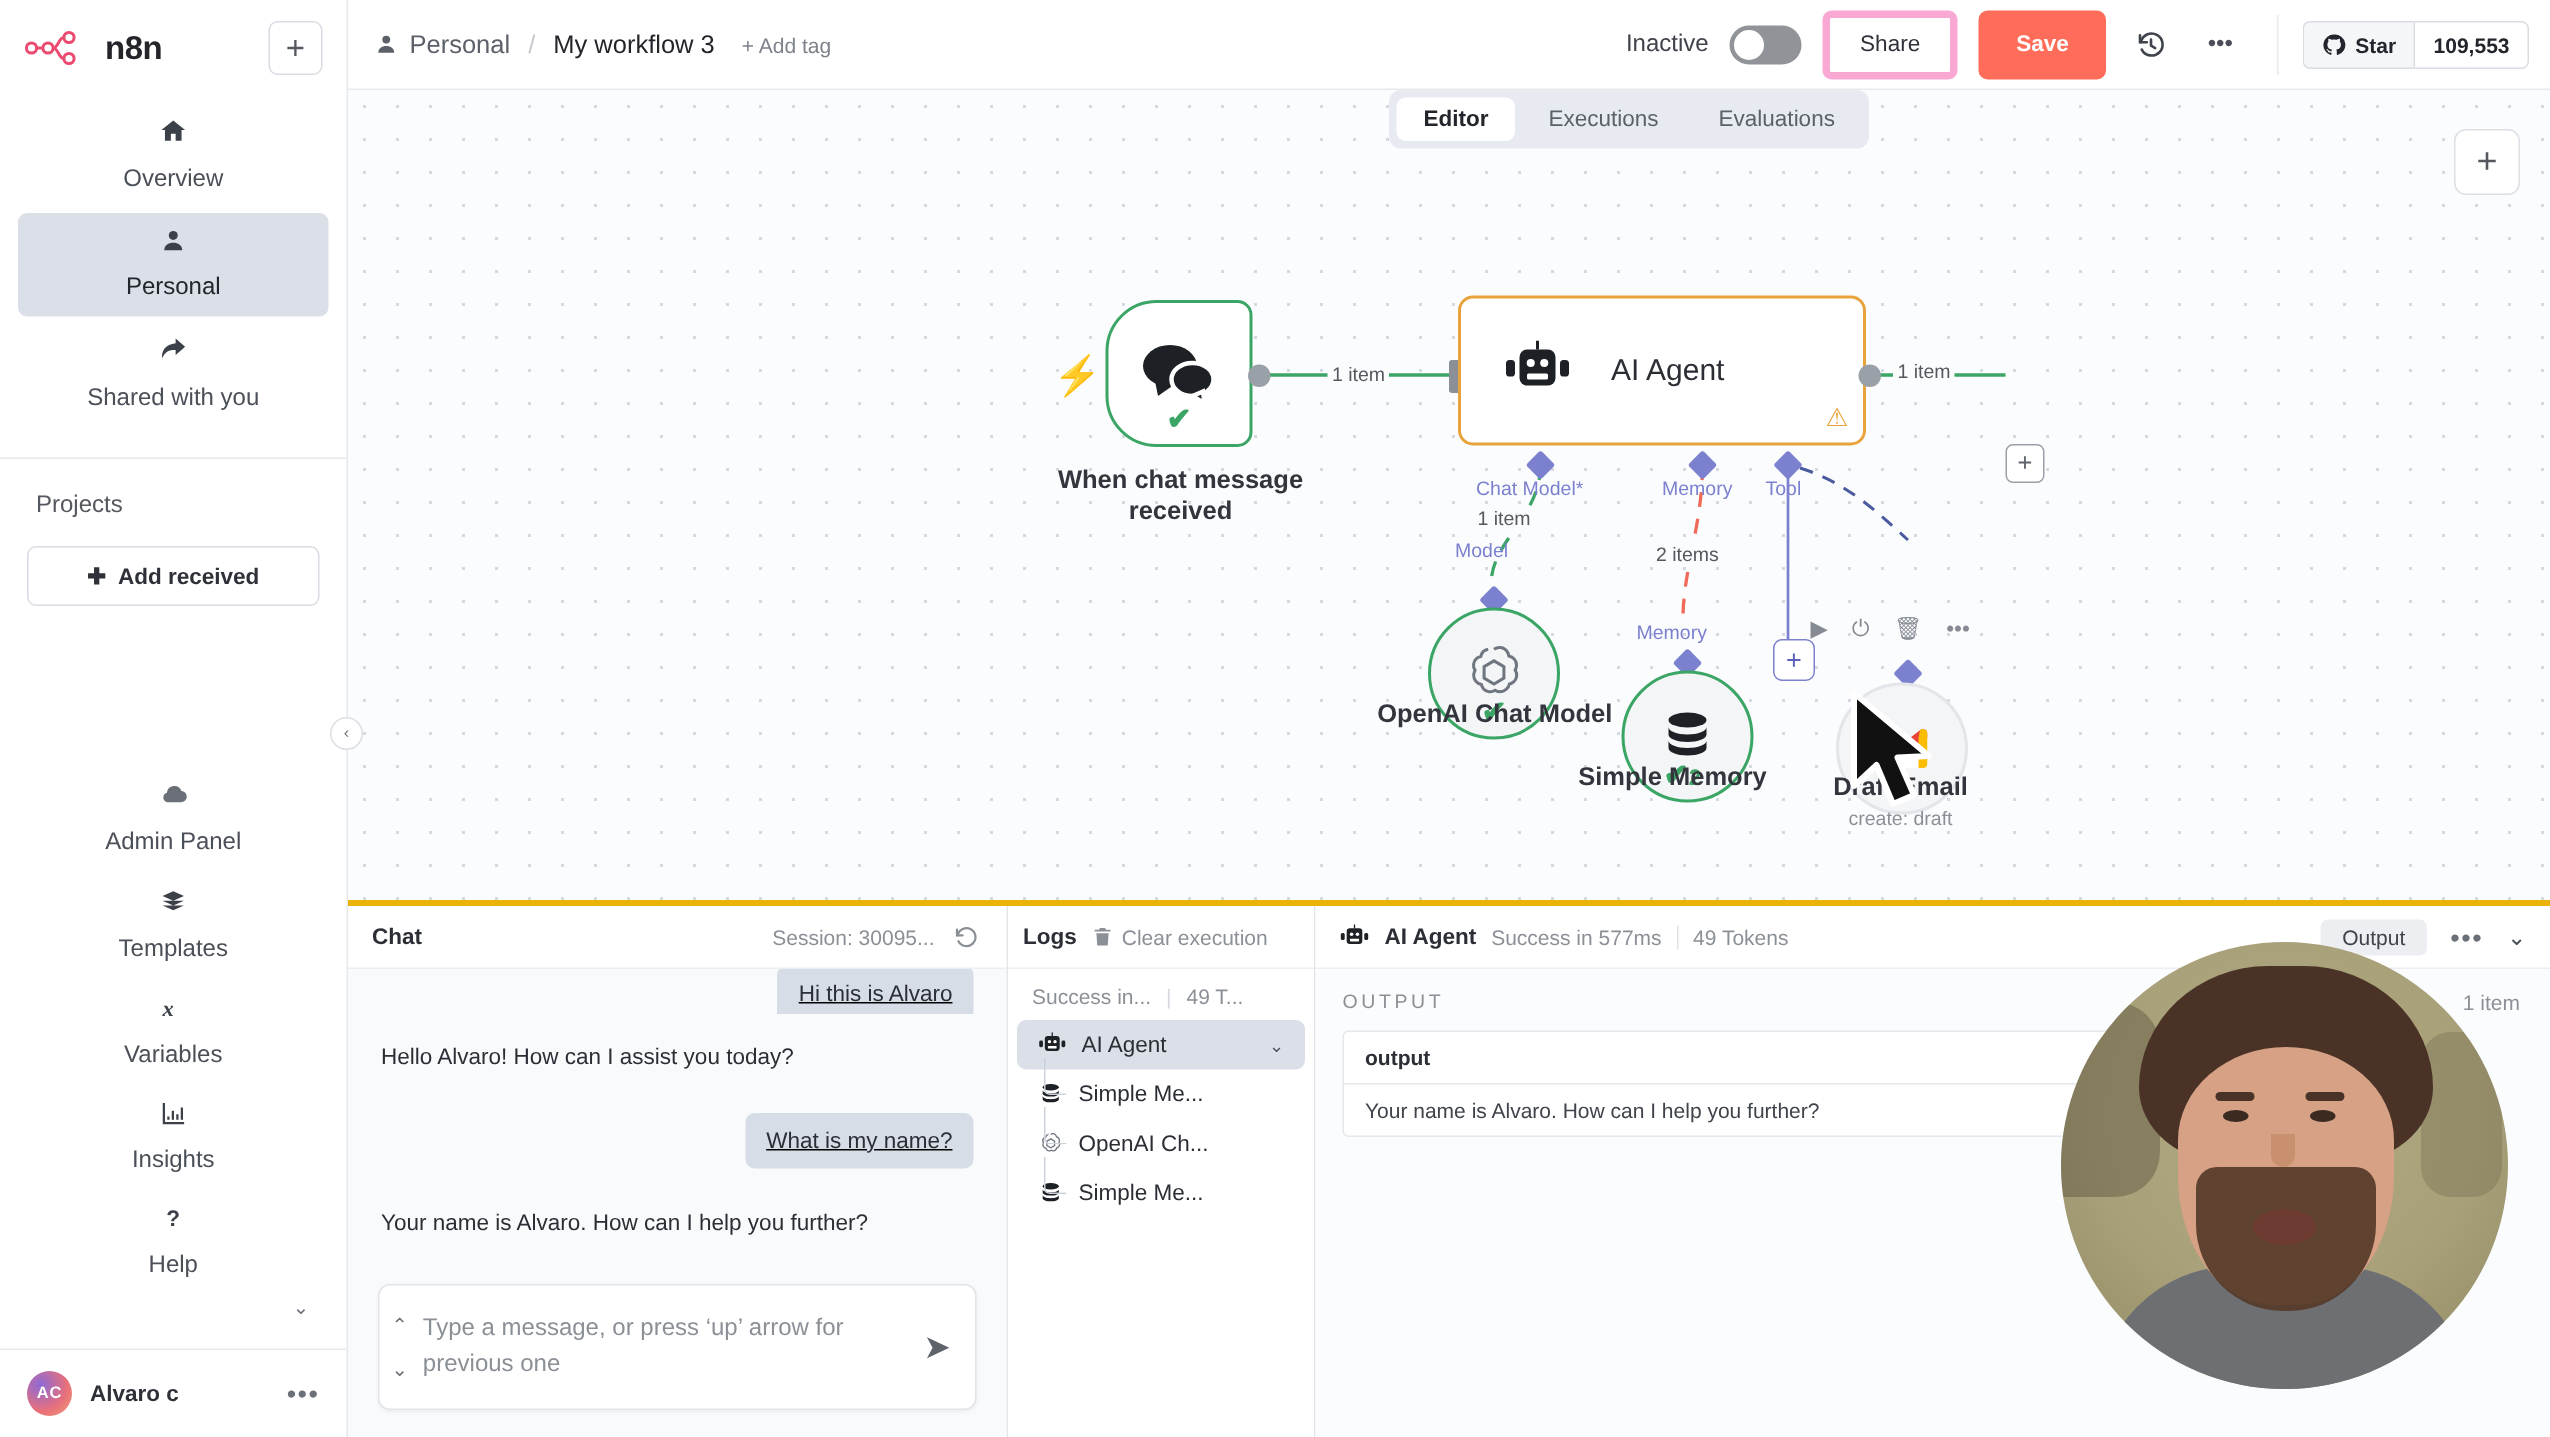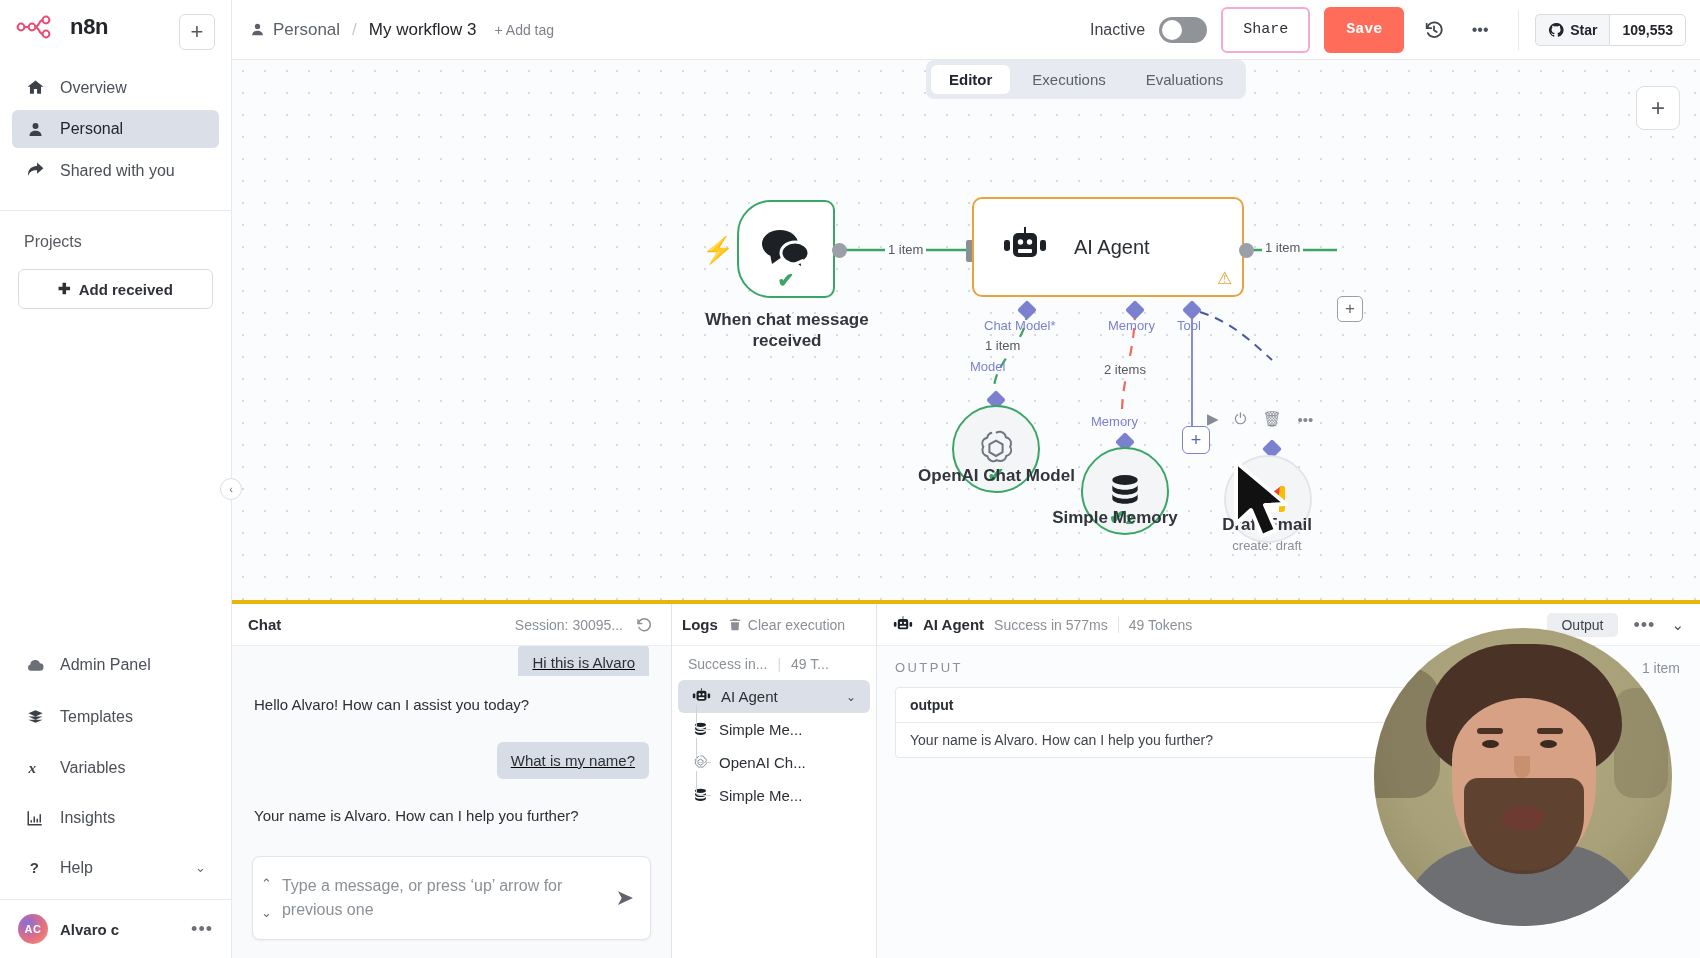--- a/index.html
+++ b/index.html
@@ -9,43 +9,43 @@
     background: #fff; overflow: hidden;
   }
   #app { position: relative; width: 1700px; height: 958px; display: flex; }
 
   
   #sidebar {
     width: 232px; height: 958px; flex: 0 0 232px;
     background: #fff; border-right: 1px solid #e8e9ec;
     display: flex; flex-direction: column; position: relative;
   }
-  .sb-top { padding: 14px 16px 6px 16px; display: flex; align-items: flex-start; justify-content: space-between; gap: 48px; }
+  .sb-top { padding: 14px 16px 6px 16px; display: flex; align-items: center; justify-content: space-between; gap: 48px; }
   .brand { display: flex; align-items: center; gap: 10px; }
   .brand-name { font-size: 22px; font-weight: 700; color: #23252b; letter-spacing: -0.3px; }
   .plus-box {
     width: 36px; height: 36px; border: 1px solid #d9dce2; border-radius: 6px;
     display: flex; align-items: center; justify-content: center; cursor: pointer; background:#fff;
   }
   .plus-box span { font-size: 22px; color: #55585f; line-height: 1; font-weight: 400;}
   .sb-nav { padding: 12px 12px 0 12px; display: flex; flex-direction: column; gap: 3px; }
   .sb-item {
     display: flex; align-items: center; gap: 14px; padding: 10px 12px;
-    border-radius: 6px; cursor: pointer; color: #4b4f58; font-size: 16px;
+    border-radius: 6px; cursor: pointer; color: #4b4f58; font-size: 16px; flex-direction: column;
   }
   .sb-item .ic { width: 22px; display: flex; align-items: center; justify-content: center; color:#3c4049; }
   .sb-item.active { background: #dbe0e8; color: #22252c; }
   .sb-sep { height: 1px; background: #e8e9ec; margin: 20px 0 0 0; }
   .sb-section-title { padding: 22px 24px 8px 24px; font-size: 16px; color: #55585f; }
   .add-project {
     margin: 10px 18px 0 18px; height: 40px; border: 1px solid #d9dce2; border-radius: 6px;
     display: flex; align-items: center; justify-content: center; gap: 8px;
     font-size: 15px; color: #2e3138; cursor: pointer; font-weight: 600; background:#fff;
   }
-  .sb-bottom { margin-top: auto; padding: 0 12px 0 12px; display: flex; flex-direction: column; gap: 12px; }
+  .sb-bottom { margin-top: auto; padding: 0 12px 0 12px; display: flex; flex-direction: column; gap: 0; }
   .sb-user {
     margin-top: 12px; border-top: 1px solid #e8e9ec; padding: 14px 18px;
     display: flex; align-items: center; gap: 12px; cursor: pointer;
   }
   .avatar {
     width: 30px; height: 30px; border-radius: 50%; flex:0 0 30px;
     background: radial-gradient(circle at 30% 30%, #8d6ad6, #e8707a 60%, #f0a07a);
     color: #fff; font-size: 11px; font-weight: 700;
     display: flex; align-items: center; justify-content: center; letter-spacing: .5px;
   }
@@ -70,22 +70,22 @@
   .crumb .slash { color: #c6c9ce; margin: 0 4px; }
   .crumb .wfname { color: #23252b; font-size: 17px; }
   .addtag { margin-left: 18px; font-size: 14px; color: #7d828b; cursor: pointer; }
   .tb-right { margin-left: auto; display: flex; align-items: center; gap: 14px; }
   .inactive-label { font-size: 16px; color: #3f434b; }
   .toggle {
     width: 48px; height: 26px; border-radius: 13px; background: #909499; position: relative; cursor: pointer;
   }
   .toggle .knob { position: absolute; left: 3px; top: 3px; width: 20px; height: 20px; border-radius: 50%; background: #fff; }
   .btn {
-    height: 46px; padding: 0 20px; border-radius: 6px; border: 2px solid #f9a8d4; background: #fff;
-    font-size: 15px; color: #2e3138; display: flex; align-items: center; cursor: pointer; font-family: Liberation Mono, monospace;
+    height: 46px; padding: 0 20px; border-radius: 6px; border: 5px solid #f9a8d4; background: #fff;
+    font-size: 15px; color: #2e3138; display: flex; align-items: center; cursor: pointer;
   }
   .btn.primary { background: #ff6d5a; border-color: #ff6d5a; color: #fff; font-weight:600; }
   .icon-btn { width: 32px; height: 32px; display: flex; align-items: center; justify-content: center; color: #4b4f58; cursor: pointer; }
   .star-wrap { display: flex; align-items: center; margin-left: 8px; padding-left: 16px; border-left: 1px solid #e8e9ec; height:40px;}
   .star-btn {
     height: 32px; display: flex; align-items: center; gap: 6px; padding: 0 12px;
     border: 1px solid #d9dce2; border-right: none; border-radius: 5px 0 0 5px;
     background: #f5f6f8; font-size: 14px; font-weight: 700; color: #22252c; cursor: pointer;
   }
   .star-count {

